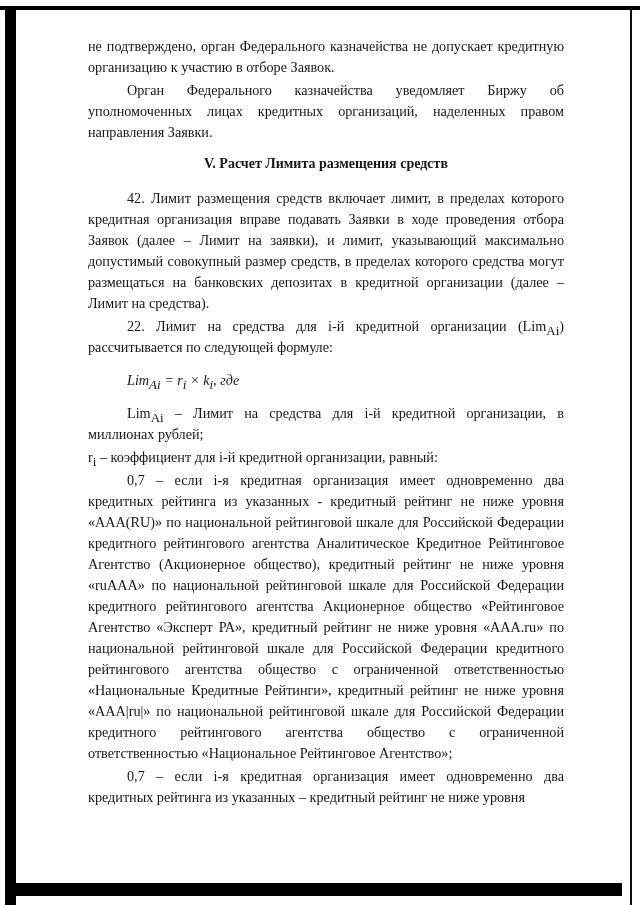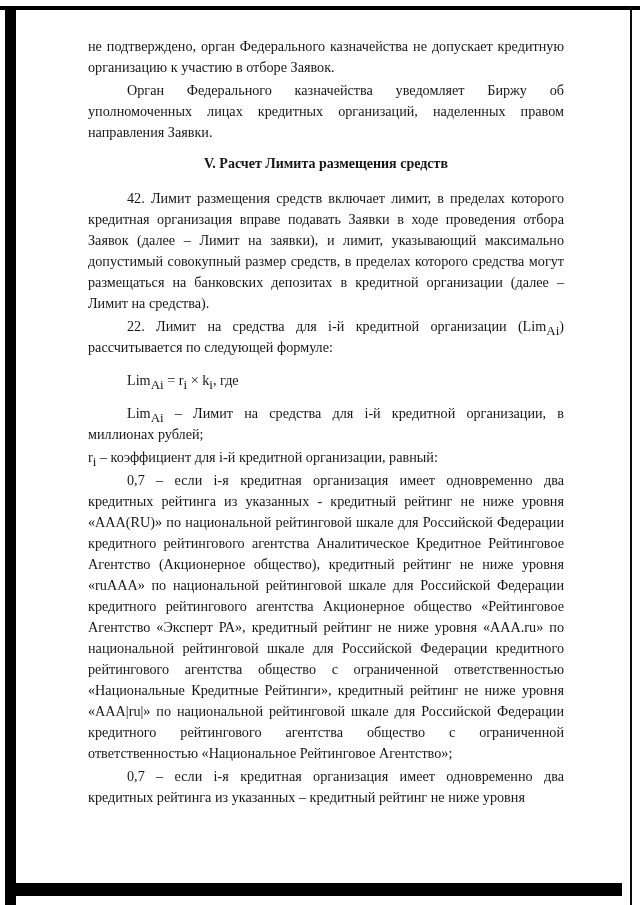--- a/index.html
+++ b/index.html
@@ -64,20 +64,21 @@
     font-size: 14px;
     line-height: 21px;
     font-weight: bold;
     text-align: center;
     margin: 10px 0 14px 0;
   }
   p.formula-line {
     margin: 12px 0 12px 0;
     text-align: left;
     text-indent: 39px;
+    font-style: italic;
   }
   sub {
     font-size: 13px;
     line-height: 0;
   }
 </style>
 </head>
 <body>
 
 <div class="edge-top"></div>

